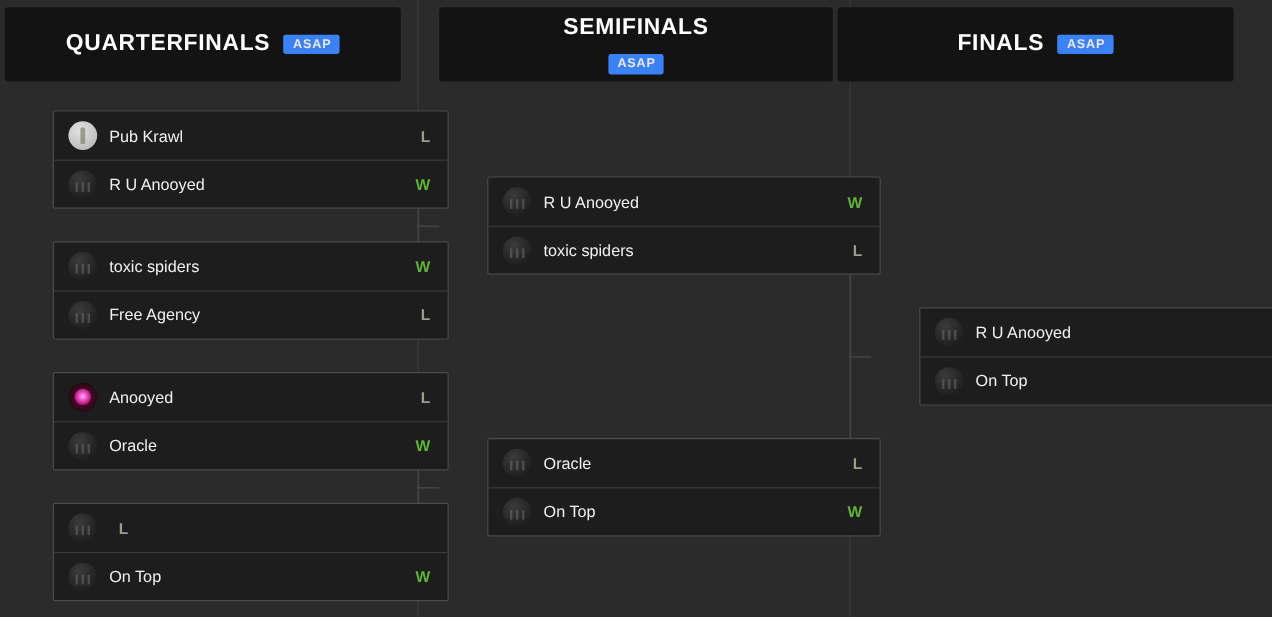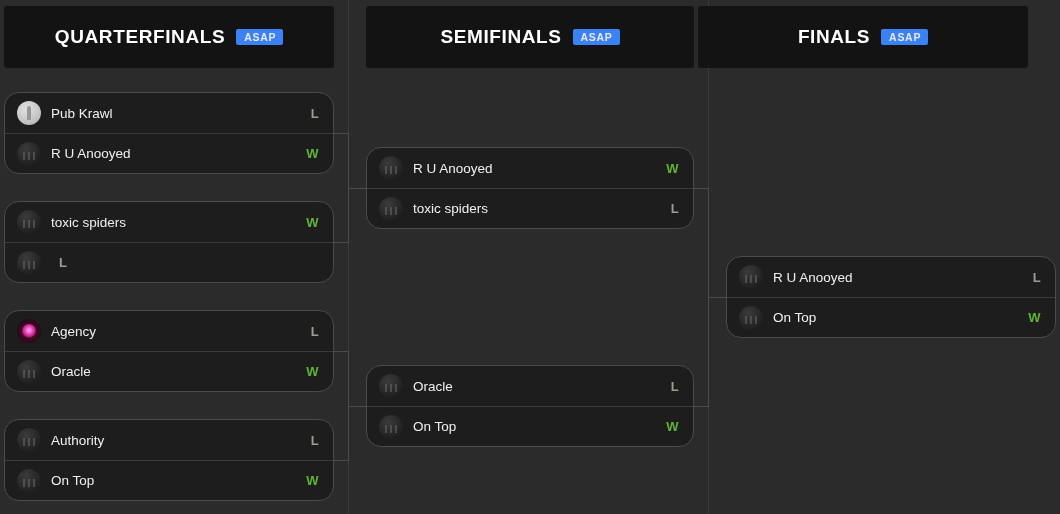--- a/index.html
+++ b/index.html
@@ -45,23 +45,24 @@
     padding:3px 7px 3px 8px;
     border-radius:2px;
     line-height:1;
   }
 
   
   .match{
     position:absolute;
     background:#1d1d1d;
     border:1px solid #4b4b4b;
-    border-radius:15px;
+    border-radius:2px;
     box-sizing:border-box;
     overflow:hidden;
+    margin-left:40px;
   }
   .team-row{
     height:40px;
     display:flex;
     align-items:center;
     padding:0 14px 0 12px;
     box-sizing:border-box;
     position:relative;
   }
   .team-row + .team-row{
@@ -174,48 +175,48 @@
       </div>
     </div>
     <div class="match" style="left: 4px; top: 201px; width: 330px; height: 82px;">
       <div class="team-row">
         <div class="avatar default"></div>
         <div class="team-name">toxic spiders</div>
         <div class="result w">W</div>
       </div>
       <div class="team-row">
         <div class="avatar default"></div>
+        <div class="team-name">Free Agency</div>
         <div class="result l">L</div>
       </div>
     </div>
     <div class="match" style="left: 4px; top: 310px; width: 330px; height: 82px;">
       <div class="team-row">
         <div class="avatar magenta"></div>
-        <div class="team-name">Agency</div>
+        <div class="team-name">Anooyed</div>
         <div class="result l">L</div>
       </div>
       <div class="team-row">
         <div class="avatar default"></div>
         <div class="team-name">Oracle</div>
         <div class="result w">W</div>
       </div>
     </div>
     <div class="match" style="left: 4px; top: 419px; width: 330px; height: 82px;">
       <div class="team-row">
         <div class="avatar default"></div>
-        <div class="team-name">Authority</div>
         <div class="result l">L</div>
       </div>
       <div class="team-row">
         <div class="avatar default"></div>
         <div class="team-name">On Top</div>
         <div class="result w">W</div>
       </div>
     </div>
-    <div class="round-header" style="left: 366px; top: 6px; width: 328px;">
+    <div class="round-header" style="left: 366px; top: 6px; width: 328px; flex-direction: column;">
       <span class="round-title">SEMIFINALS</span>
       <span class="round-badge">ASAP</span>
     </div>
     <div class="match" style="left: 366px; top: 147px; width: 328px; height: 82px;">
       <div class="team-row">
         <div class="avatar default"></div>
         <div class="team-name">R U Anooyed</div>
         <div class="result w">W</div>
       </div>
       <div class="team-row">

